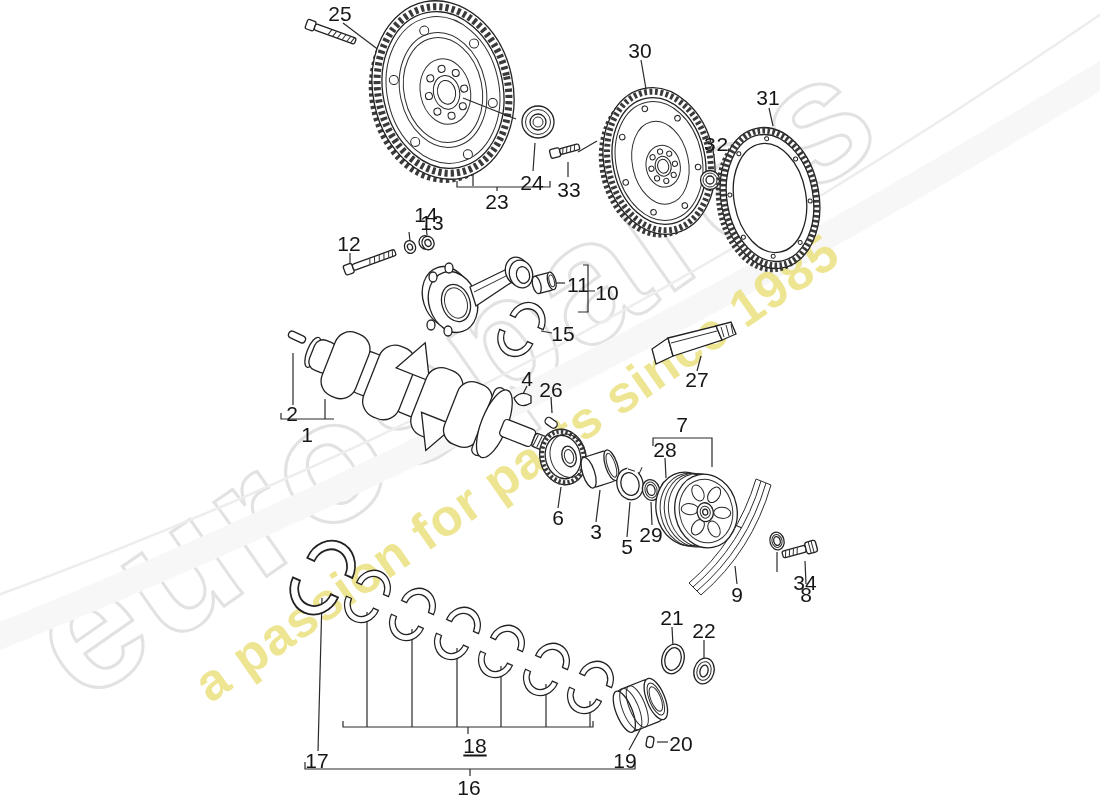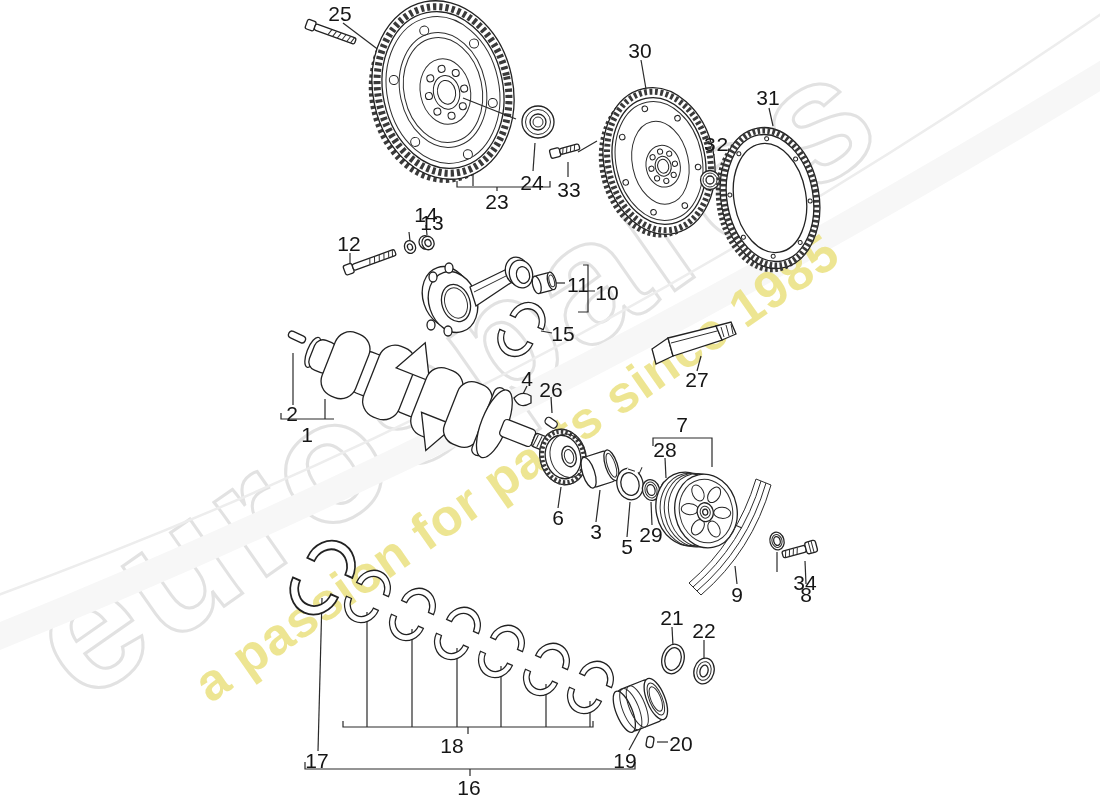--- a/index.html
+++ b/index.html
@@ -389,18 +389,18 @@
       <div class="callout" style="left: 627px; top: 546px;">5</div>
       <div class="callout" style="left: 651px; top: 534px;">29</div>
       <div class="callout" style="left: 665px; top: 449px;">28</div>
       <div class="callout" style="left: 682px; top: 424px;">7</div>
       <div class="callout" style="left: 737px; top: 594px;">9</div>
       <div class="callout" style="left: 805px; top: 582px;">34</div>
       <div class="callout" style="left: 806px; top: 594px;">8</div>
       <div class="callout" style="left: 672px; top: 617px;">21</div>
       <div class="callout" style="left: 704px; top: 630px;">22</div>
       <div class="callout" style="left: 317px; top: 760px;">17</div>
-      <div class="callout" style="left: 452px; top: 745px;">18</div>
+      <div class="callout" style="left: 475px; top: 745px; text-decoration: underline;">18</div>
       <div class="callout" style="left: 625px; top: 760px;">19</div>
       <div class="callout" style="left: 681px; top: 743px;">20</div>
       <div class="callout" style="left: 469px; top: 787px;">16</div>
     </div>
 </div>
 
 </body></html>

